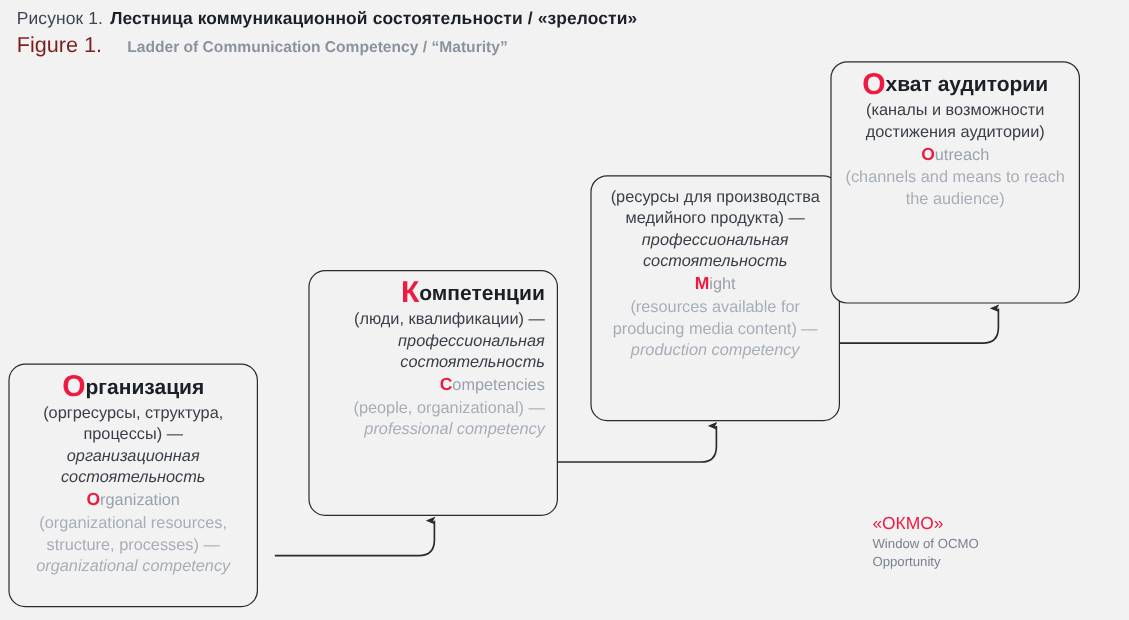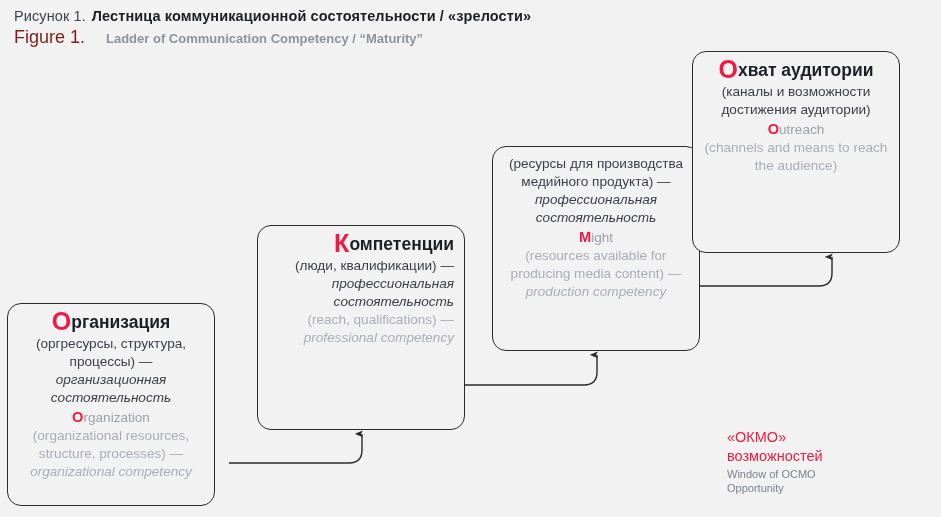--- a/index.html
+++ b/index.html
@@ -198,21 +198,24 @@
     <div class="en-plain">(organizational resources, structure, processes) —</div>
     <div class="en-ital">organizational competency</div>
   </div>
 
   <div class="box" id="box-competencies">
     <div class="box-heading">
       <span class="cap">К</span><span>омпетенции</span>
     </div>
     <div class="ru-plain">(люди, квалификации) —</div>
     <div class="ru-ital">профессиональная состоятельность</div>
-    <div class="en-plain">(reach, qualifications) —</div>
+    <div class="en-head">
+      <span class="capg">C</span><span>ompetencies</span>
+    </div>
+    <div class="en-plain">(people, organizational) —</div>
     <div class="en-ital">professional competency</div>
   </div>
 
   <div class="box" id="box-might">
     <div class="ru-plain">(ресурсы для производства медийного продукта) —</div>
     <div class="ru-ital">профессиональная состоятельность</div>
     <div class="en-head">
       <span class="capg">M</span><span>ight</span>
     </div>
     <div class="en-plain">(resources available for producing media content) —</div>
@@ -225,18 +228,17 @@
     </div>
     <div class="ru-plain">(каналы и возможности достижения аудитории)</div>
     <div class="en-head">
       <span class="capg">O</span><span>utreach</span>
     </div>
     <div class="en-plain">(channels and means to reach the audience)</div>
   </div>
 
   <div class="okmo">
     <div class="okmo-ru">«ОКМО»</div>
-    <div class="okmo-ru">возможностей</div>
     <div class="okmo-en">Window of OCMO</div>
     <div class="okmo-en">Opportunity</div>
   </div>
 
 </div>
 
 </body></html>

